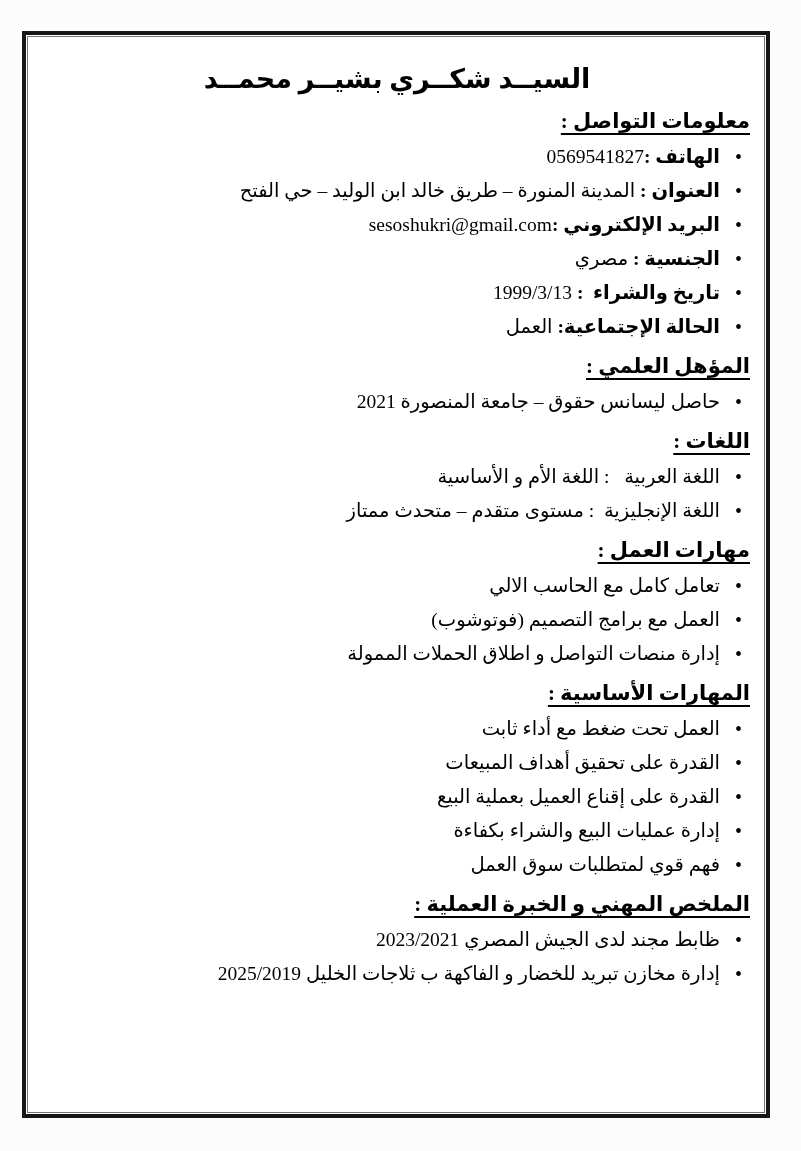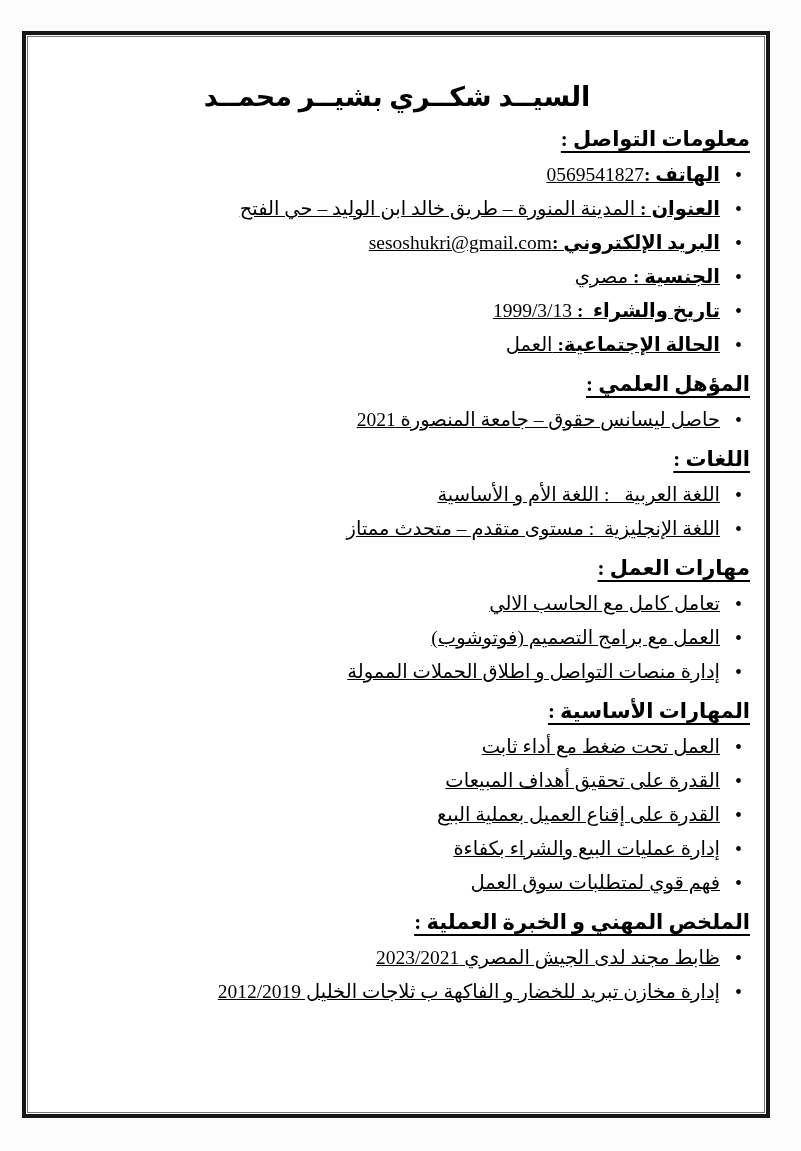--- a/index.html
+++ b/index.html
@@ -11,37 +11,37 @@
   }
   .frame {
     position:absolute; left:22px; top:31px;
     width:740px; height:1079px;
     border:4px solid #161616; background:#fff;
     box-sizing:content-box;
   }
   .frame-inner {
     position:absolute; inset:1px;
     border:1px solid #767676;
-    padding:24px 14px 0 16px;
+    padding:6px 14px 0 16px;
     overflow:hidden;
     text-align:right;
   }
   .title {
     text-align:center; font-weight:bold; font-size:27px;
     margin:20px 0 14px; letter-spacing:0.5px;
   }
   .section-heading {
     font-size:21px; font-weight:bold;
     text-decoration:underline;
     text-underline-offset:5px;
     text-decoration-thickness:2px;
     margin:10px 0 6px;
     white-space:pre-wrap;
   }
-  .bullet-list { list-style:none; margin:3px 0 4px; padding:0 6px 0 0;text-decoration:underline; }
+  .bullet-list { list-style:none; margin:3px 0 4px; padding:0 6px 0 0; }
   .bullet-item {
     position:relative; padding-right:24px;
     font-size:19.5px; line-height:34px;
     white-space:pre-wrap;
   }
   .bullet-item::before {
     content:"\2022";
     position:absolute; right:2px; top:0;
     font-size:20px;
   }
@@ -82,17 +82,17 @@
         <ul class="bullet-list">
           <li class="bullet-item"><span>العمل تحت ضغط مع أداء ثابت</span></li>
           <li class="bullet-item"><span>القدرة على تحقيق أهداف المبيعات</span></li>
           <li class="bullet-item"><span>القدرة على إقناع العميل بعملية البيع</span></li>
           <li class="bullet-item"><span>إدارة عمليات البيع والشراء بكفاءة</span></li>
           <li class="bullet-item"><span>فهم قوي لمتطلبات سوق العمل</span></li>
         </ul>
         <h2 class="section-heading">الملخص المهني و الخبرة العملية :</h2>
         <ul class="bullet-list">
           <li class="bullet-item"><span>ظابط مجند لدى الجيش المصري 2023/2021</span></li>
-          <li class="bullet-item"><span>إدارة مخازن تبريد للخضار و الفاكهة ب ثلاجات الخليل 2012/2019</span></li>
+          <li class="bullet-item"><span>إدارة مخازن تبريد للخضار و الفاكهة ب ثلاجات الخليل 2025/2019</span></li>
         </ul>
       </div>
   </div>
 </div>
 
 </body></html>

